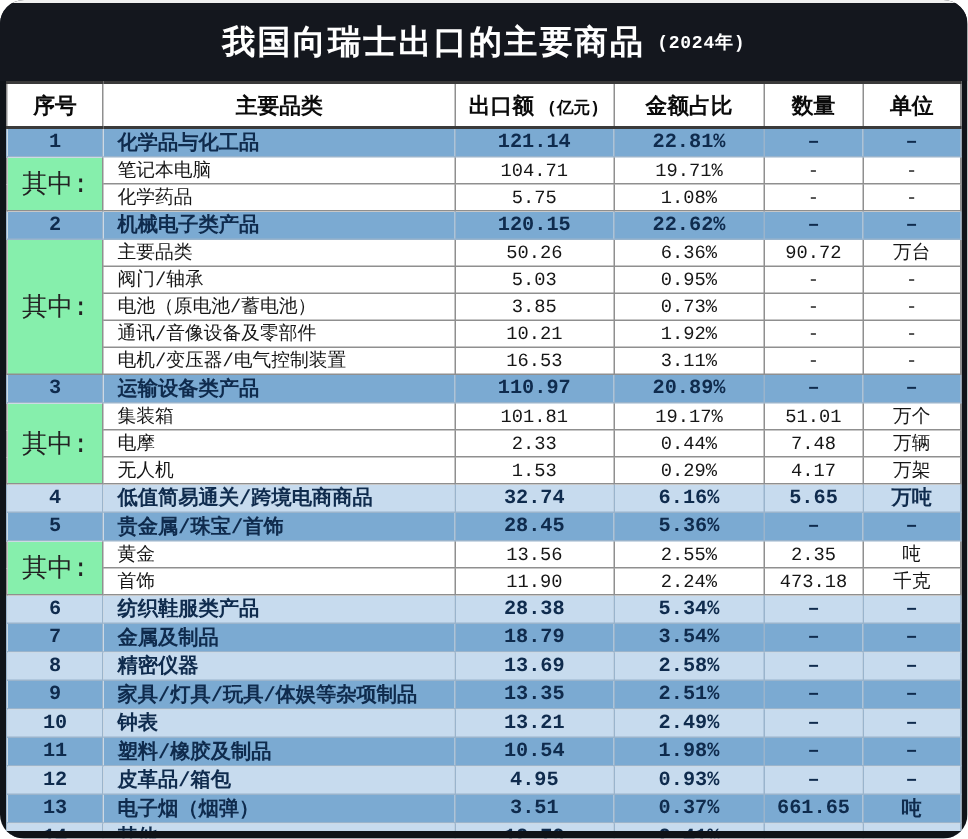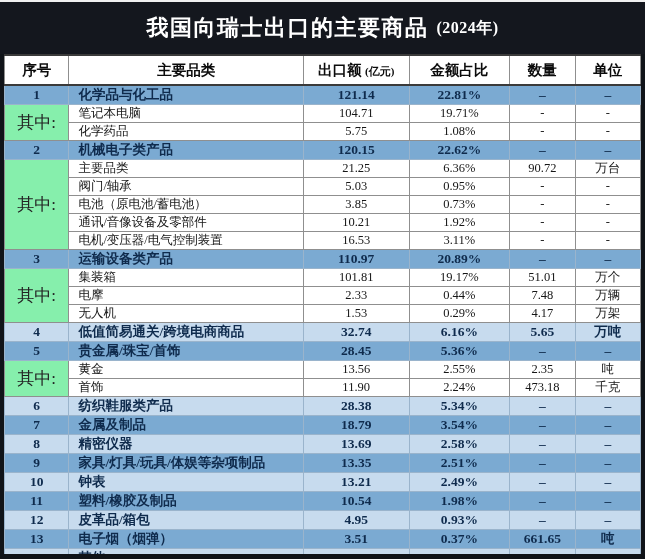--- a/index.html
+++ b/index.html
@@ -1,32 +1,33 @@
 <!DOCTYPE html>
 <html style="--title-bg: #14171e; --frame-dark: #101419; --medium-blue: #7baad2; --light-blue: #c7dbee; --total-yellow: #f8ef00;"><head>
 <meta charset="utf-8">
 <style>
   html,body{margin:0;padding:0;}
   .screen{
     position:relative;
     width:645px;height:559px;
     background:var(--frame-dark,#101419);
-    font-family:Liberation Serif, serif;
+    font-family:Liberation Mono, monospace;
     box-sizing:border-box;
     overflow:hidden;
+    border-radius:16px;
   }
   .top-line{height:2px;background:#f0f0f0;}
   .title-band{
     height:52px;
     background:var(--title-bg,#14171e);
     display:flex;align-items:center;justify-content:center;
     color:#fff;
   }
   .title-main{font-size:22px;font-weight:bold;letter-spacing:1.5px;}
-  .title-year{font-size:16px;font-weight:bold;margin-left:8px;letter-spacing:0.5px;}
+  .title-year{font-size:12px;font-weight:bold;margin-left:8px;letter-spacing:0.5px;}
   .table-wrap{
     position:absolute;left:4px;right:4px;top:54px;bottom:5px;
     background:#fff;
   }
   table{
     width:100%;height:100%;
     border-collapse:collapse;table-layout:fixed;
   }
   th,td{
     border:1px solid #8f8f8f;
@@ -122,21 +123,21 @@
             <td>2</td>
             <td class="cat">机械电子类产品</td>
             <td>120.15</td>
             <td>22.62%</td>
             <td>–</td>
             <td>–</td>
           </tr>
           <tr class="sub">
             <td class="among" rowspan="5">其中:</td>
             <td class="cat">主要品类</td>
-            <td>21.25</td>
+            <td>50.26</td>
             <td>6.36%</td>
             <td>90.72</td>
             <td>万台</td>
           </tr>
           <tr class="sub">
             <td class="cat">阀门/轴承</td>
             <td>5.03</td>
             <td>0.95%</td>
             <td>-</td>
             <td>-</td>

